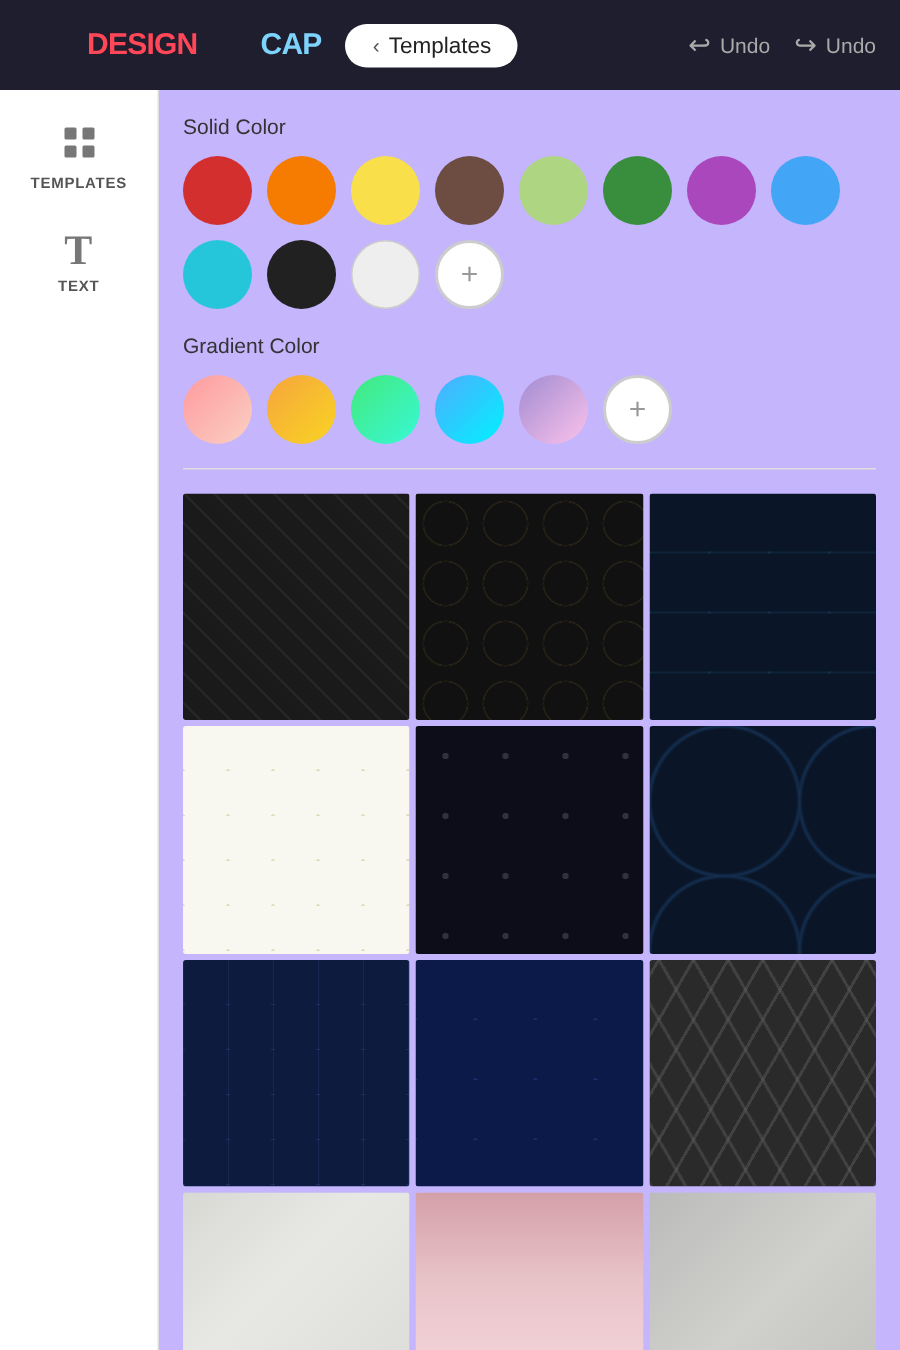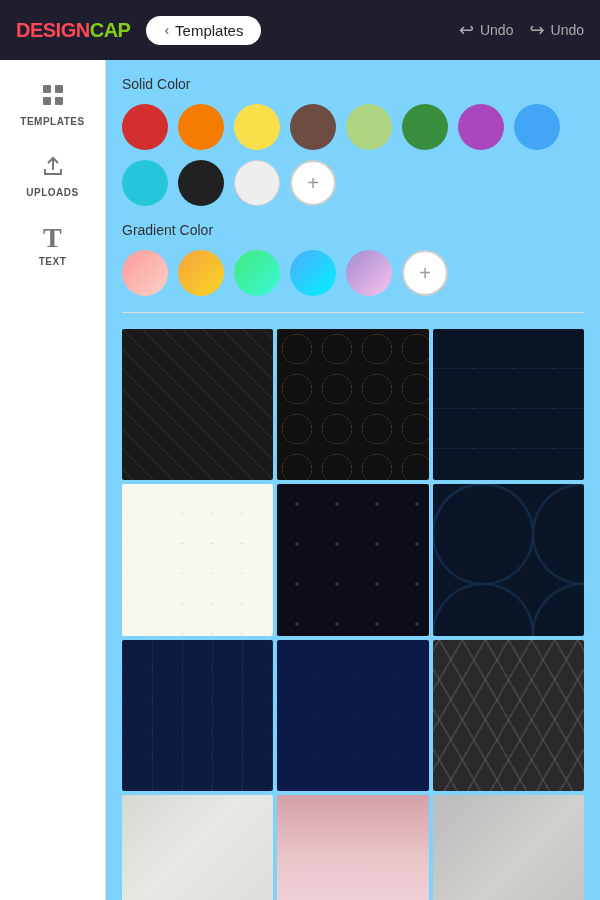--- a/index.html
+++ b/index.html
@@ -13,21 +13,21 @@
       align-items: center;
       padding: 0 16px;
       gap: 16px;
     }
     .logo {
       font-size: 20px;
       font-weight: 900;
       color: white;
       letter-spacing: -0.5px;
     }
-    .logo span { color: #ff4757; }
+    .logo span { color: #ff4757; margin-left: 42px; }
     .templates-btn {
       background: white;
       border-radius: 24px;
       padding: 6px 18px;
       display: flex;
       align-items: center;
       gap: 6px;
       cursor: pointer;
       font-size: 15px;
       font-weight: 500;
@@ -80,21 +80,21 @@
     .sidebar-item.active { color: #ff4500; }
     .sidebar-icon {
       font-size: 24px;
       line-height: 1;
     }
     .sidebar-label { text-transform: uppercase; font-size: 10px; }
 
     
     .content {
       flex: 1;
-      background: #7dd3fc;
+      background: #c4b5fd;
       overflow-y: auto;
       padding: 16px;
     }
 
     
     .section-title {
       font-size: 14px;
       font-weight: 500;
       color: #333;
       margin-bottom: 12px;
@@ -227,21 +227,21 @@
     .grad-orange { background: linear-gradient(135deg, #f6a53c, #f9d423); }
     .grad-green { background: linear-gradient(135deg, #43e97b, #38f9d7); }
     .grad-teal { background: linear-gradient(135deg, #4facfe, #00f2fe); }
     .grad-purple { background: linear-gradient(135deg, #a18cd1, #fbc2eb); }
   </style>
 </head>
 <body>
 
 <div class="header">
   <div class="logo">
-    <span>DESIGN</span><span style="color:#84cc16">CAP</span>
+    <span>DESIGN</span><span style="color:#7dd3fc">CAP</span>
   </div>
   <div class="templates-btn">
     <span class="chevron">‹</span>
     <span>Templates</span>
   </div>
   <div class="spacer"></div>
   <div class="header-action">
     <span class="icon">↩</span>
     <span>Undo</span>
   </div>
@@ -263,31 +263,20 @@
           <rect x="3" y="15" width="8" height="8" rx="1" fill="#777"></rect>
           <rect x="15" y="15" width="8" height="8" rx="1" fill="#777"></rect>
         </svg>
       </span>
       <span class="sidebar-label">TEMPLATES</span>
     </div>
 
 
 
 
-    <div class="sidebar-item">
-      <span class="sidebar-icon">
-        <svg width="26" height="26" viewBox="0 0 26 26" fill="none">
-          <polyline points="13,5 13,17" stroke="#777" stroke-width="2"></polyline>
-          <polyline points="8,10 13,5 18,10" stroke="#777" stroke-width="2" fill="none"></polyline>
-          <line x1="5" y1="21" x2="21" y2="21" stroke="#777" stroke-width="2"></line>
-          <polyline points="5,16 5,21 21,21 21,16" stroke="#777" stroke-width="2" fill="none"></polyline>
-        </svg>
-      </span>
-      <span class="sidebar-label">UPLOADS</span>
-    </div>
 
     <div class="sidebar-item">
       <span class="sidebar-icon" style="font-size:28px;font-weight:bold;color:#777;font-family:serif;">T</span>
       <span class="sidebar-label">TEXT</span>
     </div>
 
 
 
   </div>
 

